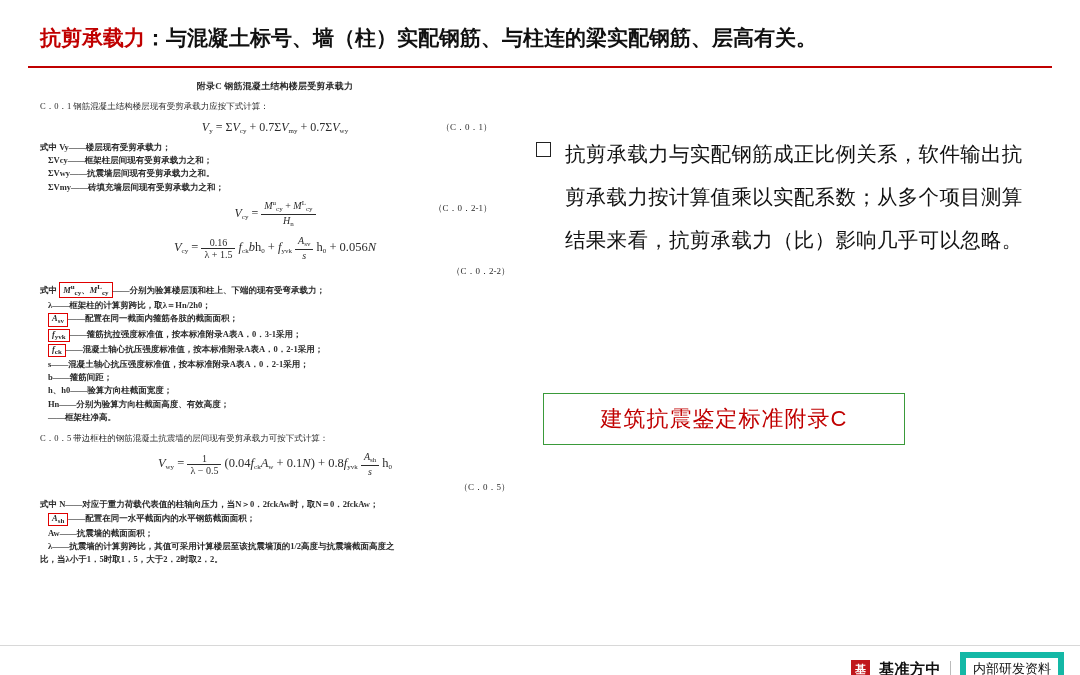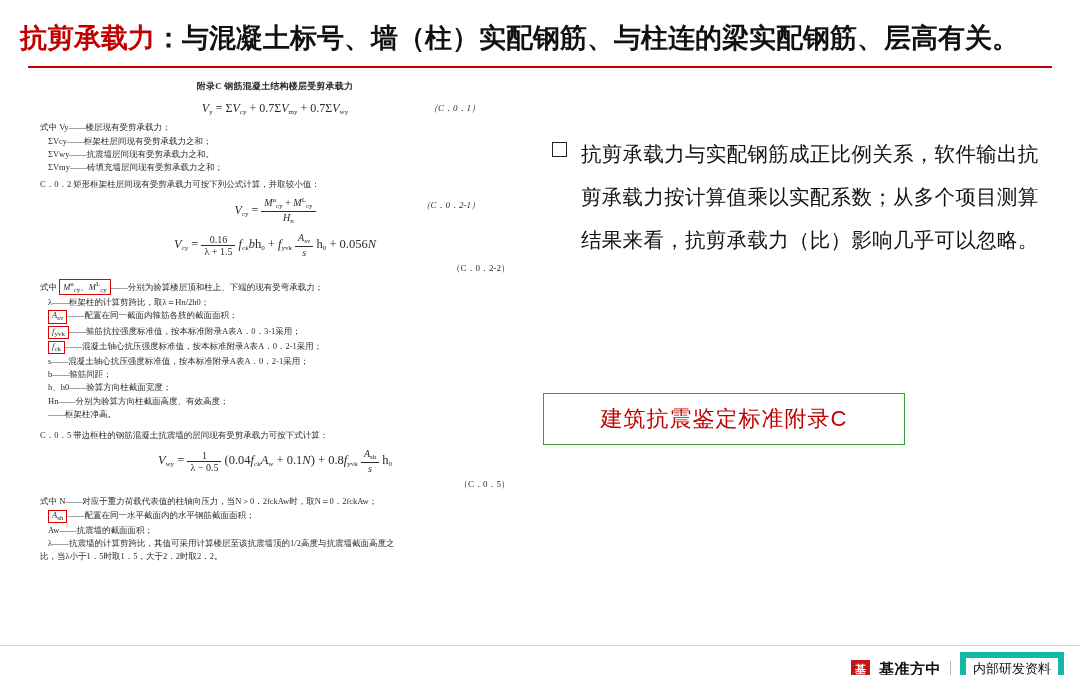--- a/index.html
+++ b/index.html
@@ -6,22 +6,22 @@
   body{
     width:1080px;height:675px;
     background:#ffffff;
     font-family:"Liberation Sans", sans-serif;
     color:#1a1a1a;
     overflow:hidden;
     position:relative;
   }
   
   .title-bar{
-    position:absolute;left:20px;top:22px;width:1012px;
-    font-size:27px;line-height:32px;white-space:nowrap;
+    position:absolute;left:40px;top:22px;width:1012px;
+    font-size:21px;line-height:32px;white-space:nowrap;
   }
   .title-red{color:#c00000;font-weight:bold;}
   .title-rest{color:#111;font-weight:bold;}
   .title-rule{
     position:absolute;left:28px;top:66px;width:1024px;height:2px;
     background:#c00000;
   }
   
   .doc{
     position:absolute;left:40px;top:80px;width:470px;height:560px;
@@ -32,38 +32,38 @@
   }
   .doc-title{
     text-align:center;font-weight:bold;font-size:9px;letter-spacing:.2px;
     margin:0 0 7px 0;
   }
   .doc-head{font-size:8.5px;margin:0 0 2px 0;}
   .formula{
     text-align:center;font-family:"Liberation Serif", serif;
     font-size:12px;margin:7px 0 4px 0;position:relative;
   }
-  .formula .tag{position:absolute;right:30px;top:2px;font-size:9px;font-style:italic;}
+  .formula .tag{position:absolute;right:18px;top:2px;font-size:9px;}
   .formula-wide{font-size:12.5px;}
   .sub{font-size:7px;vertical-align:-2px;}
   .sup{font-size:7px;vertical-align:4px;}
   .frac{display:inline-block;vertical-align:middle;text-align:center;font-size:10px;line-height:1.1;}
   .frac .num{display:block;border-bottom:1px solid #2b2b2b;padding:0 3px;}
   .frac .den{display:block;padding:0 3px;}
-  .notes{margin:3px 0 0 0;}
+  .notes{margin:3px 0 0 0;font-weight:bold;}
   .notes div{margin:1px 0;padding-left:8px;text-indent:0;}
   .notes .lead{padding-left:0;}
   .red-box{
     display:inline-block;border:1.4px solid #e00000;padding:0 3px;
     line-height:1.15;
   }
   .center-tag{text-align:right;font-size:9px;margin:2px 0 4px 0;padding-left:60px;}
   
   .bullet-block{
-    position:absolute;left:552px;top:132px;width:520px;
+    position:absolute;left:536px;top:132px;width:520px;
   }
   .bullet-row{display:flex;align-items:flex-start;}
   .bullet-sq{
     width:13px;height:13px;border:1.6px solid #222;margin:10px 14px 0 0;flex:0 0 auto;
   }
   .bullet-text{
     font-size:20.5px;line-height:43px;color:#111;letter-spacing:.3px;
     width:470px;
   }
   
@@ -98,32 +98,32 @@
 
 <div class="title-bar">
   <span class="title-red">抗剪承载力</span><span class="title-rest">：与混凝土标号、墙（柱）实配钢筋、与柱连的梁实配钢筋、层高有关。</span>
 </div>
 <div class="title-rule"></div>
 
 <div class="doc">
 
   <div class="doc-title">附录C 钢筋混凝土结构楼层受剪承载力</div>
 
+  <div class="doc-head">C．0．1 钢筋混凝土结构楼层现有受剪承载力应按下式计算：</div>
   <div class="formula">
     <i>V</i><span class="sub">y</span> = Σ<i>V</i><span class="sub">cy</span> + 0.7Σ<i>V</i><span class="sub">my</span> + 0.7Σ<i>V</i><span class="sub">wy</span>
     <span class="tag">（C．0．1）</span>
   </div>
   <div class="notes">
     <div class="lead">式中 Vy——楼层现有受剪承载力；</div>
     <div>ΣVcy——框架柱层间现有受剪承载力之和；</div>
     <div>ΣVwy——抗震墙层间现有受剪承载力之和。</div>
     <div>ΣVmy——砖填充墙层间现有受剪承载力之和；</div>
   </div>
 
-  <div class="doc-head" style="margin-top:4px">C．0．2 矩形框架柱层间现有受剪承载力可按下列公式计算，并取较小值：</div>
   <div class="formula">
     <i>V</i><span class="sub">cy</span> =
     <span class="frac"><span class="num"><i>M</i><span class="sup">u</span><span class="sub">cy</span> + <i>M</i><span class="sup">L</span><span class="sub">cy</span></span><span class="den"><i>H</i><span class="sub">n</span></span></span>
     <span class="tag">（C．0．2-1）</span>
   </div>
   <div class="formula formula-wide">
     <i>V</i><span class="sub">cy</span> =
     <span class="frac"><span class="num">0.16</span><span class="den">λ + 1.5</span></span>
     <i>f</i><span class="sub">ck</span><i>b</i>h<span class="sub">0</span> + <i>f</i><span class="sub">yvk</span>
     <span class="frac"><span class="num"><i>A</i><span class="sub">sv</span></span><span class="den"><i>s</i></span></span>

